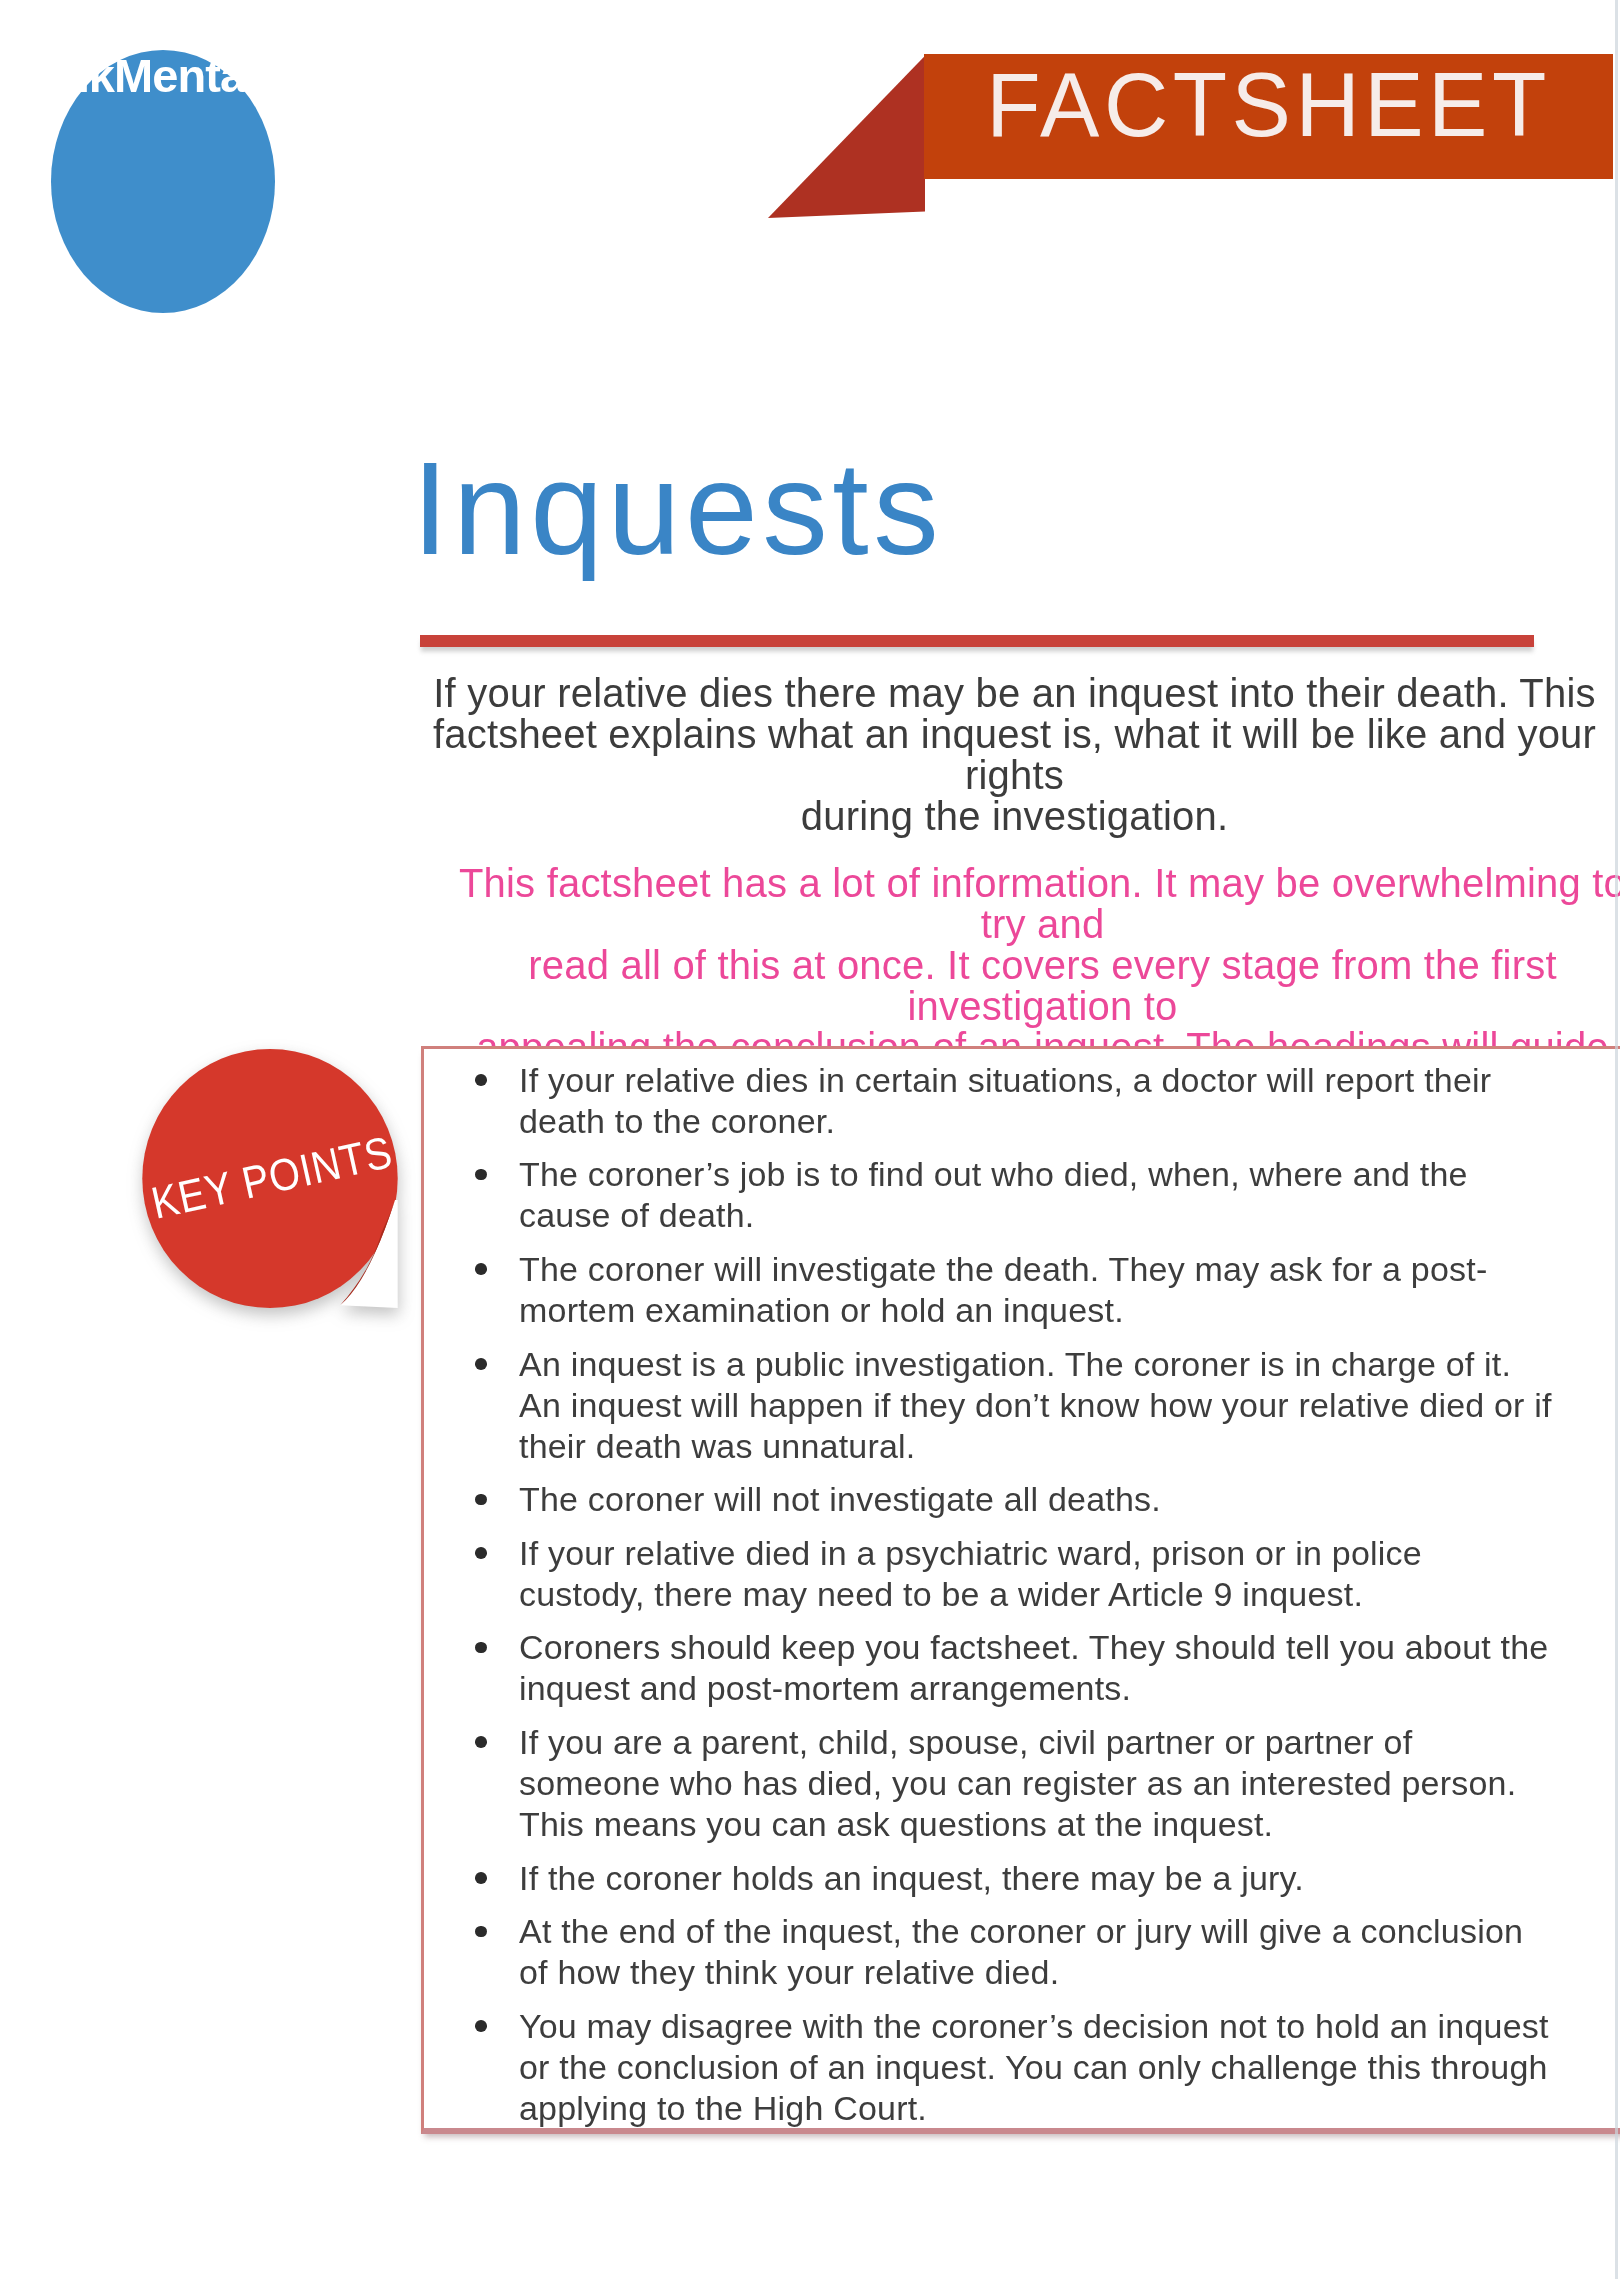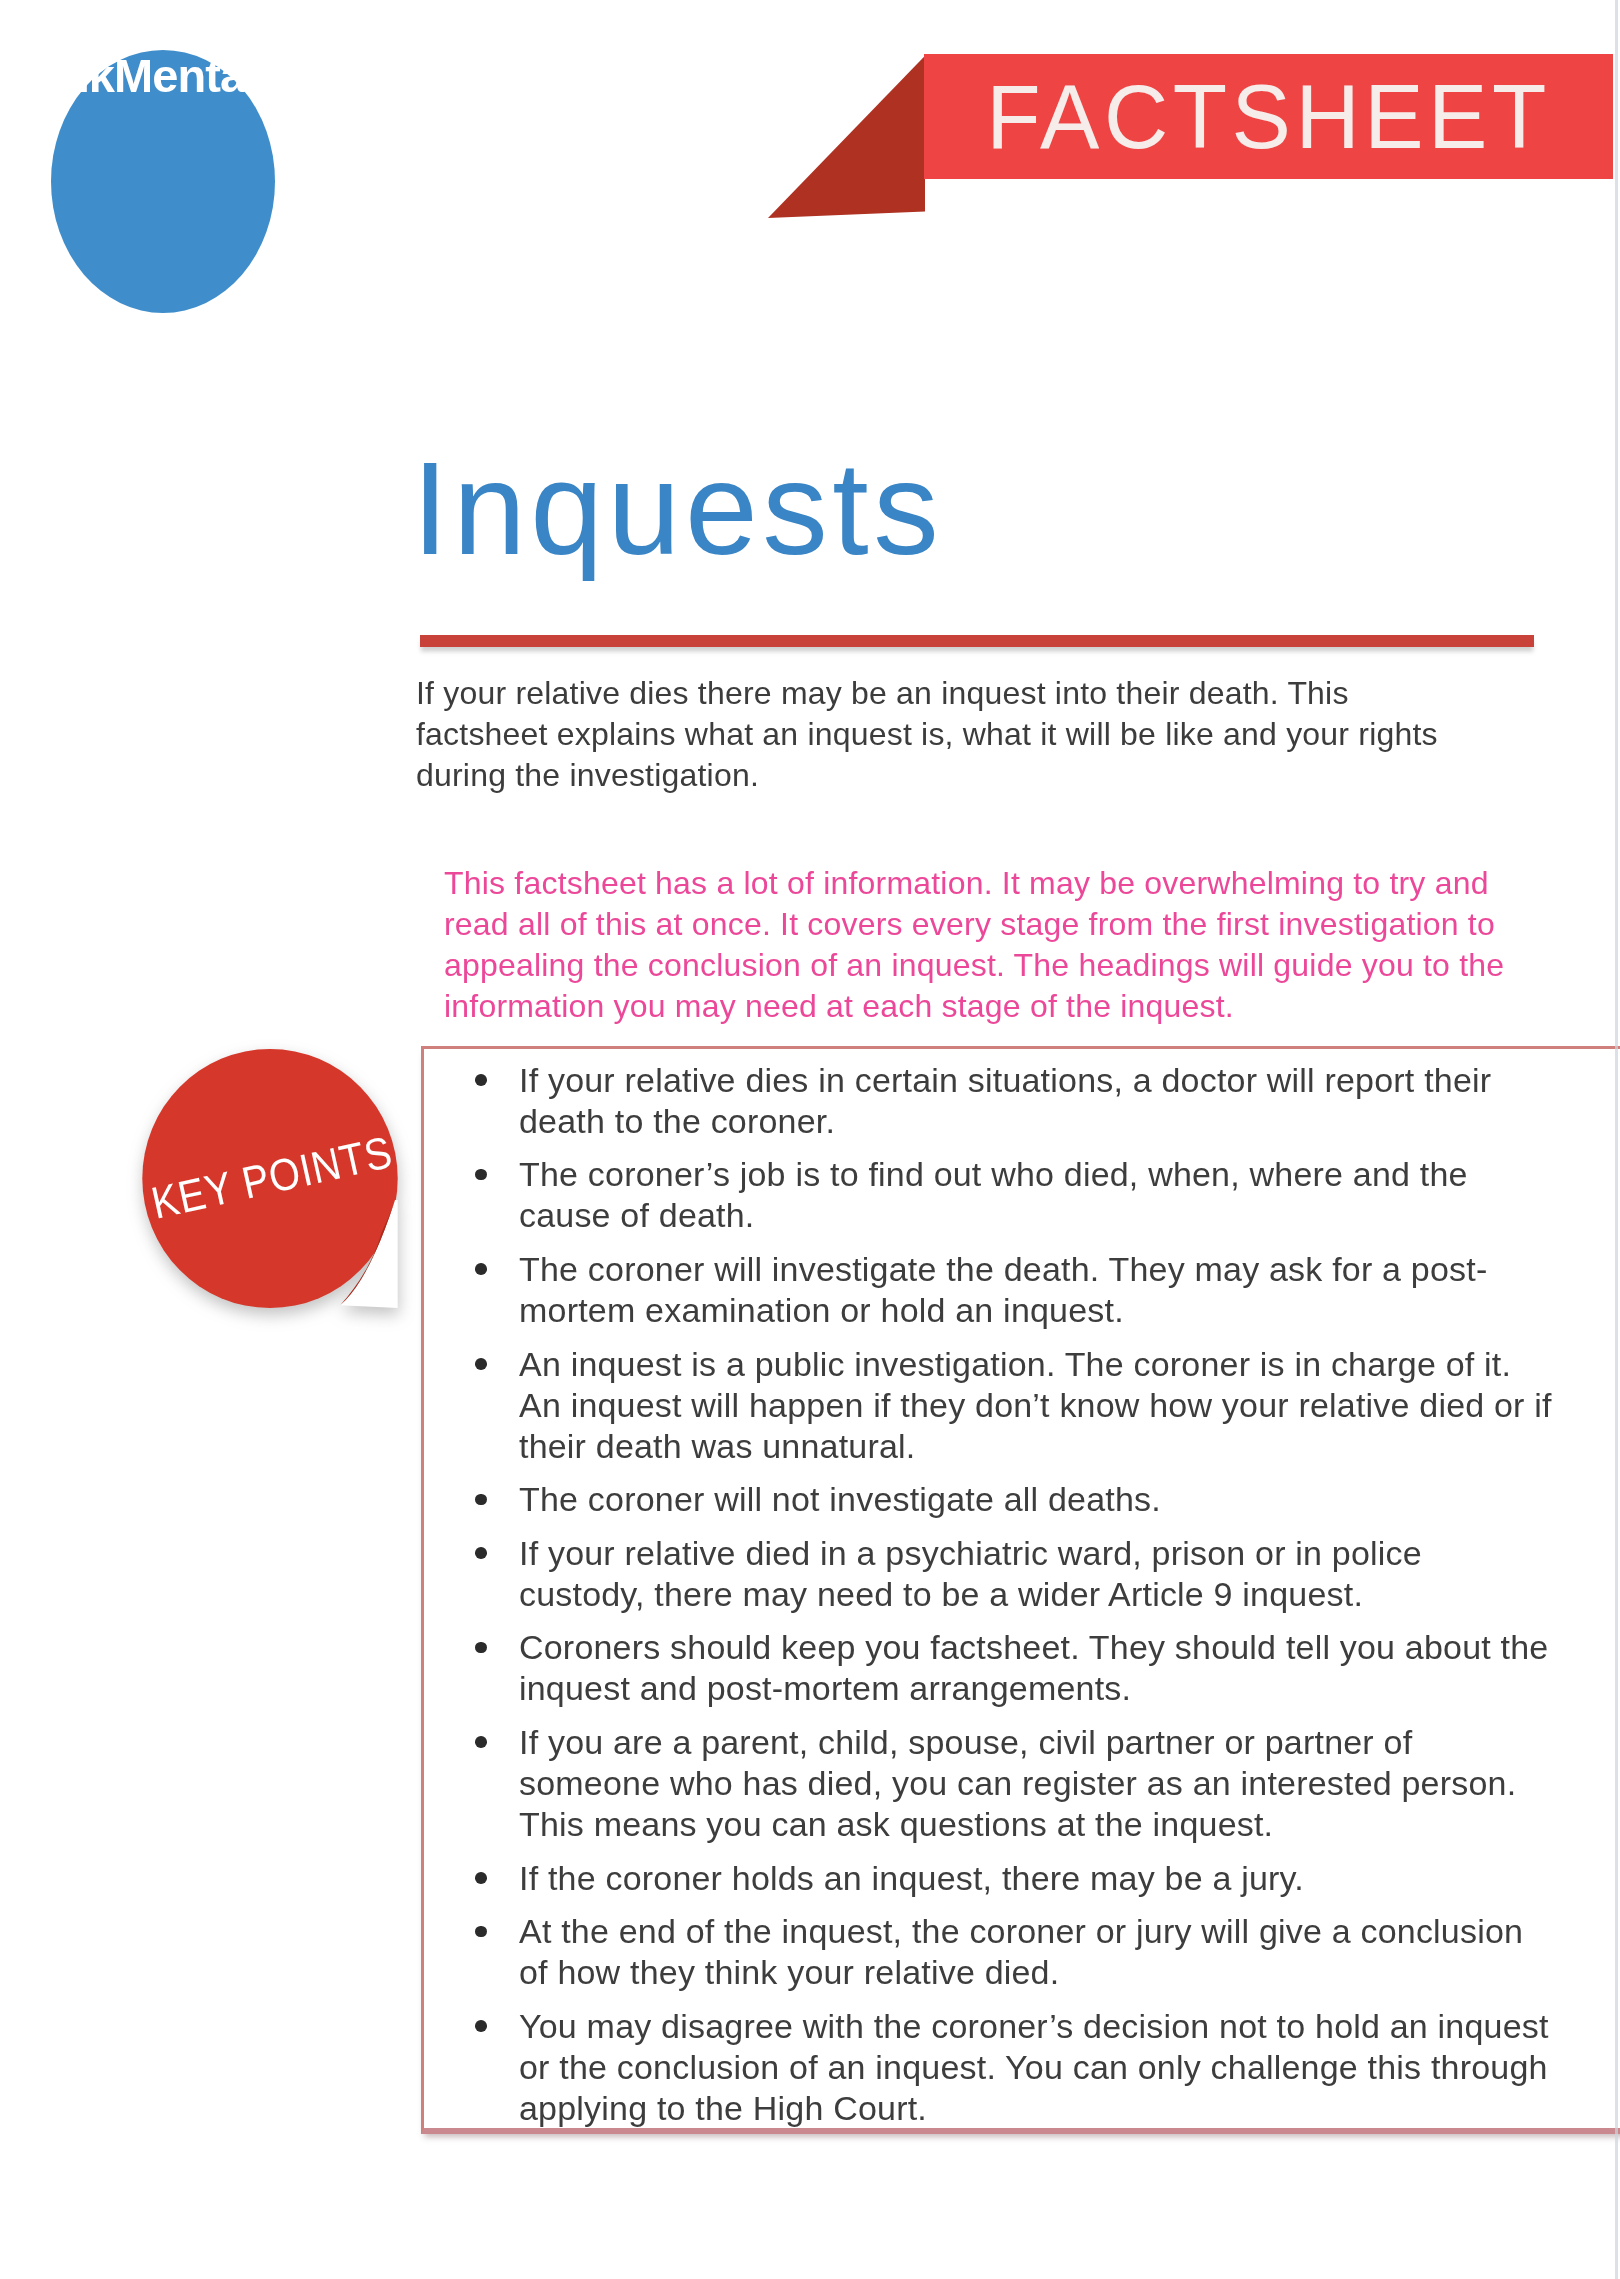--- a/index.html
+++ b/index.html
@@ -23,22 +23,22 @@
   .logo-line {
     color: #ffffff;
     font-size: 47px; line-height: 51px;
     font-weight: 600; letter-spacing: -0.9px;
   }
 
   
   .ribbon-rect {
     position: absolute; left: 924px; top: 54px;
     width: 689px; height: 125px;
-    background: #ef4444;
-    display: flex; align-items: center; justify-content: center;
+    background: #c2410c;
+    display: flex; justify-content: center;
   }
   .ribbon-label {
     color: #f6ece9;
     font-size: 89px; font-weight: 300;
     letter-spacing: 4.5px;
     transform: scaleY(1.02);
     white-space: nowrap;
   }
   .ribbon-fold {
     position: absolute; left: 768px; top: 54px;
@@ -58,23 +58,24 @@
   .title-rule {
     position: absolute; left: 420px; top: 635px;
     width: 1114px; height: 11.7px;
     background: #c8423a;
     box-shadow: 0 5.4px 4.5px -0.9px rgba(150,150,150,0.45);
   }
 
   
   .para {
     position: absolute;
-    font-size: 32px; line-height: 41px;
+    font-size: 40px; line-height: 41px;
     white-space: pre-line;
     letter-spacing: 0.2px;
+    text-align: center;
   }
   .intro-para { left: 416px; top: 673px; width: 1197px; color: #3c3c3c; }
   .notice-para { left: 416px; top: 863px; width: 1197px; color: #ec4899; margin-left: 28px; }
 
   
   .kp-box {
     position: absolute; left: 421px; top: 1046px;
     width: 1294px; height: 1088px;
     box-sizing: border-box;
     background: #ffffff;

